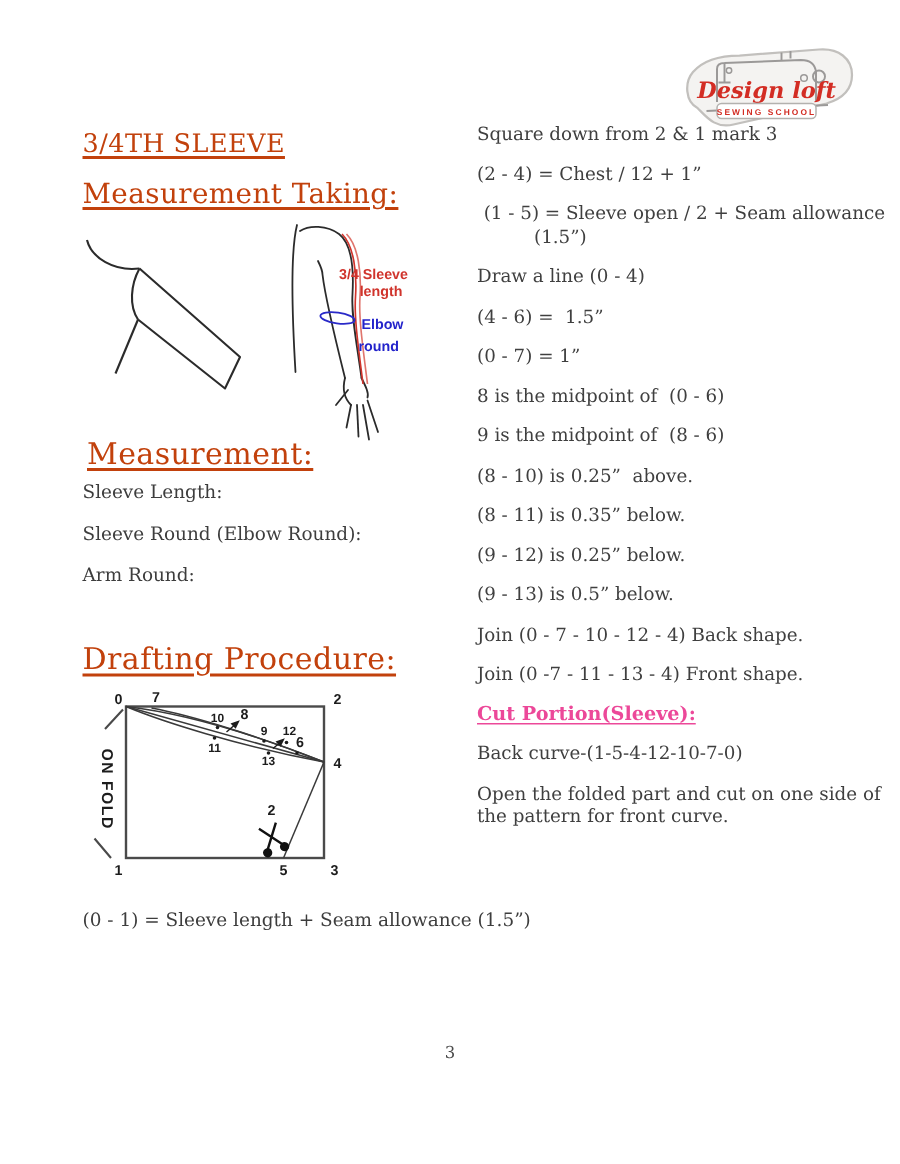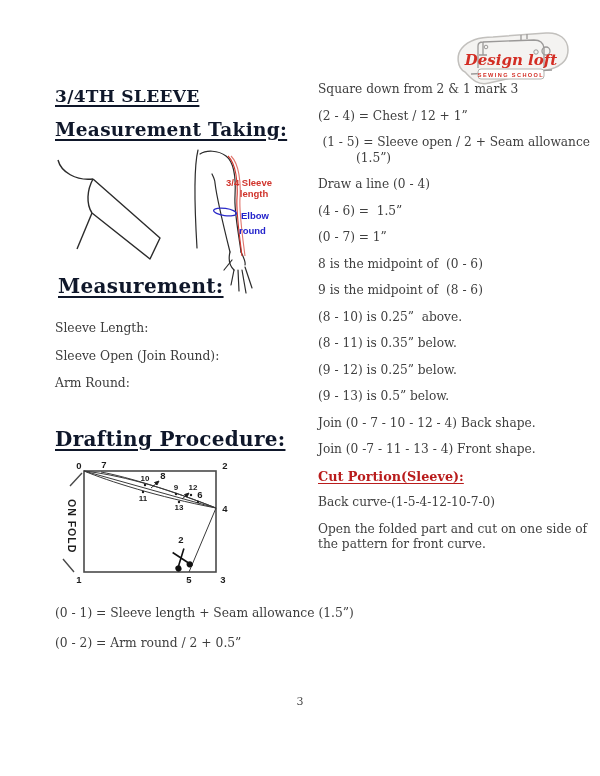--- a/index.html
+++ b/index.html
@@ -3,38 +3,38 @@
 <meta charset="utf-8">
 <style>
   html,body { margin:0; padding:0; background:#888; }
   .page {
     position:relative; width:600px; height:776px; margin:0 auto;
     background:#ffffff; overflow:hidden;
     font-family:"DejaVu Serif", serif; color:#3d3d3d;
   }
   .abs { position:absolute; }
   .h-main {
-    font-weight:bold; color:#0f172a; text-decoration:underline;
+    font-weight:normal; color:#c2410c; text-decoration:underline;
     text-decoration-thickness:1.5px; text-underline-offset:3px;
     letter-spacing:0.3px; white-space:nowrap;
   }
   .title   { left:55px; top:86px;  font-size:17px; }
   .mtake   { left:55px; top:119px; font-size:18.5px; }
-  .mhead   { left:58px; top:274px; font-size:20px; }
+  .mhead   { left:58px; top:290px; font-size:20px; }
   .dhead   { left:55px; top:427px; font-size:20px; }
   .fields  { left:55px; top:321px; width:240px; }
   .fields p { margin:0 0 12.5px; line-height:15px; font-size:12.3px; }
   .notes   { left:55px; top:606px; width:300px; }
   .notes p { margin:0 0 14.5px; line-height:15.5px; font-size:12.3px; white-space:pre-wrap; }
   .rightcol { left:318px; top:82px; width:272px; font-size:12.2px; color:#3f3f3f; }
   .rightcol p { margin:0 0 11px; line-height:15.5px; white-space:pre-wrap; }
   .rightcol p.tight { margin-bottom:0;text-align:right; }
   .rightcol p.indent { padding-left:38px; }
   .rightcol p.cuthead {
-    font-weight:bold; color:#b91c1c; font-size:12.8px;
+    font-weight:bold; color:#ec4899; font-size:12.8px;
     text-decoration:underline; text-underline-offset:2px;
   }
   .pagenum { left:0; right:0; top:695px; text-align:center; font-size:11px; color:#4a4a4a; }
   svg text { user-select:none; }
   .dialabel { font-family:"Liberation Sans", sans-serif; font-weight:bold; }
 </style>
 </head>
 <body>
 
 <div class="page">
@@ -94,21 +94,21 @@
       <text x="201" y="38" text-anchor="middle" class="dialabel" font-size="9.5" fill="#d0342c">3/4 Sleeve</text>
       <text x="206" y="49" text-anchor="middle" class="dialabel" font-size="9.5" fill="#d0342c">length</text>
       <text x="193" y="71" class="dialabel" font-size="9.5" fill="#2323cb">Elbow</text>
       <text x="191" y="86" class="dialabel" font-size="9.5" fill="#2323cb">round</text>
     </svg>
   </div>
 
   <div class="abs h-main mhead">Measurement:</div>
   <div class="abs fields">
     <p>Sleeve Length:</p>
-    <p>Sleeve Open (Join Round):</p>
+    <p>Sleeve Round (Elbow Round):</p>
     <p>Arm Round:</p>
   </div>
 
   <div class="abs h-main dhead">Drafting Procedure:</div>
 
   <div class="abs" style="left:48px; top:455px; width:250px; height:135px;">
     <svg width="250" height="135" viewBox="0 0 250 135">
 
       <rect x="36" y="16" width="132" height="101" fill="none" stroke="#4a4a4a" stroke-width="1.6"></rect>
 
@@ -161,21 +161,20 @@
         <text x="145" y="35" font-size="8">12</text>
         <text x="131" y="55" font-size="8">13</text>
         <text x="152" y="43">6</text>
         <text x="133" y="88">2</text>
       </g>
     </svg>
   </div>
 
   <div class="abs notes">
     <p>(0 - 1) = Sleeve length + Seam allowance (1.5”)</p>
-    <p>(0 - 2) = Arm round / 2 + 0.5”</p>
   </div>
 
   <div class="abs rightcol">
     <p>Square down from 2 &amp; 1 mark 3</p>
     <p>(2 - 4) = Chest / 12 + 1”</p>
     <p class="tight">(1 - 5) = Sleeve open / 2 + Seam allowance</p>
     <p class="indent">(1.5”)</p>
     <p>Draw a line (0 - 4)</p>
     <p>(4 - 6) =  1.5”</p>
     <p>(0 - 7) = 1”</p>

